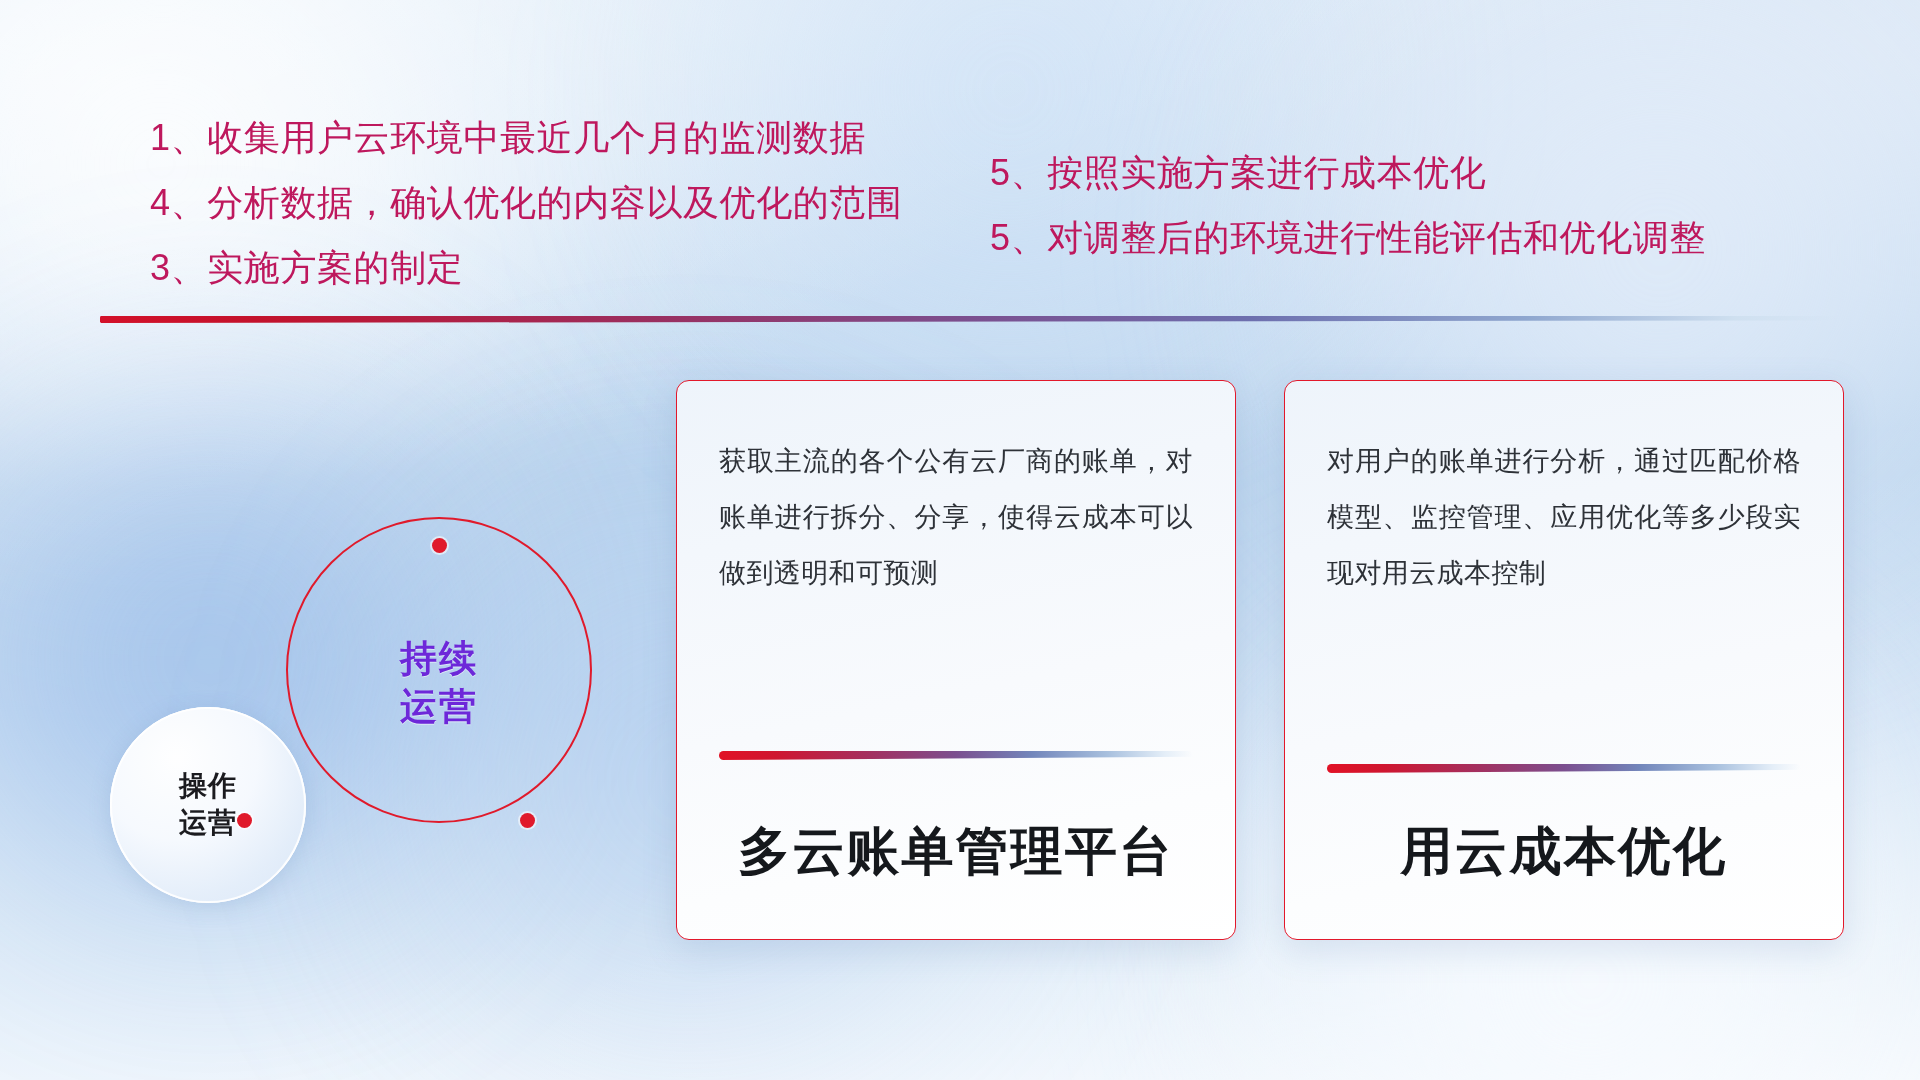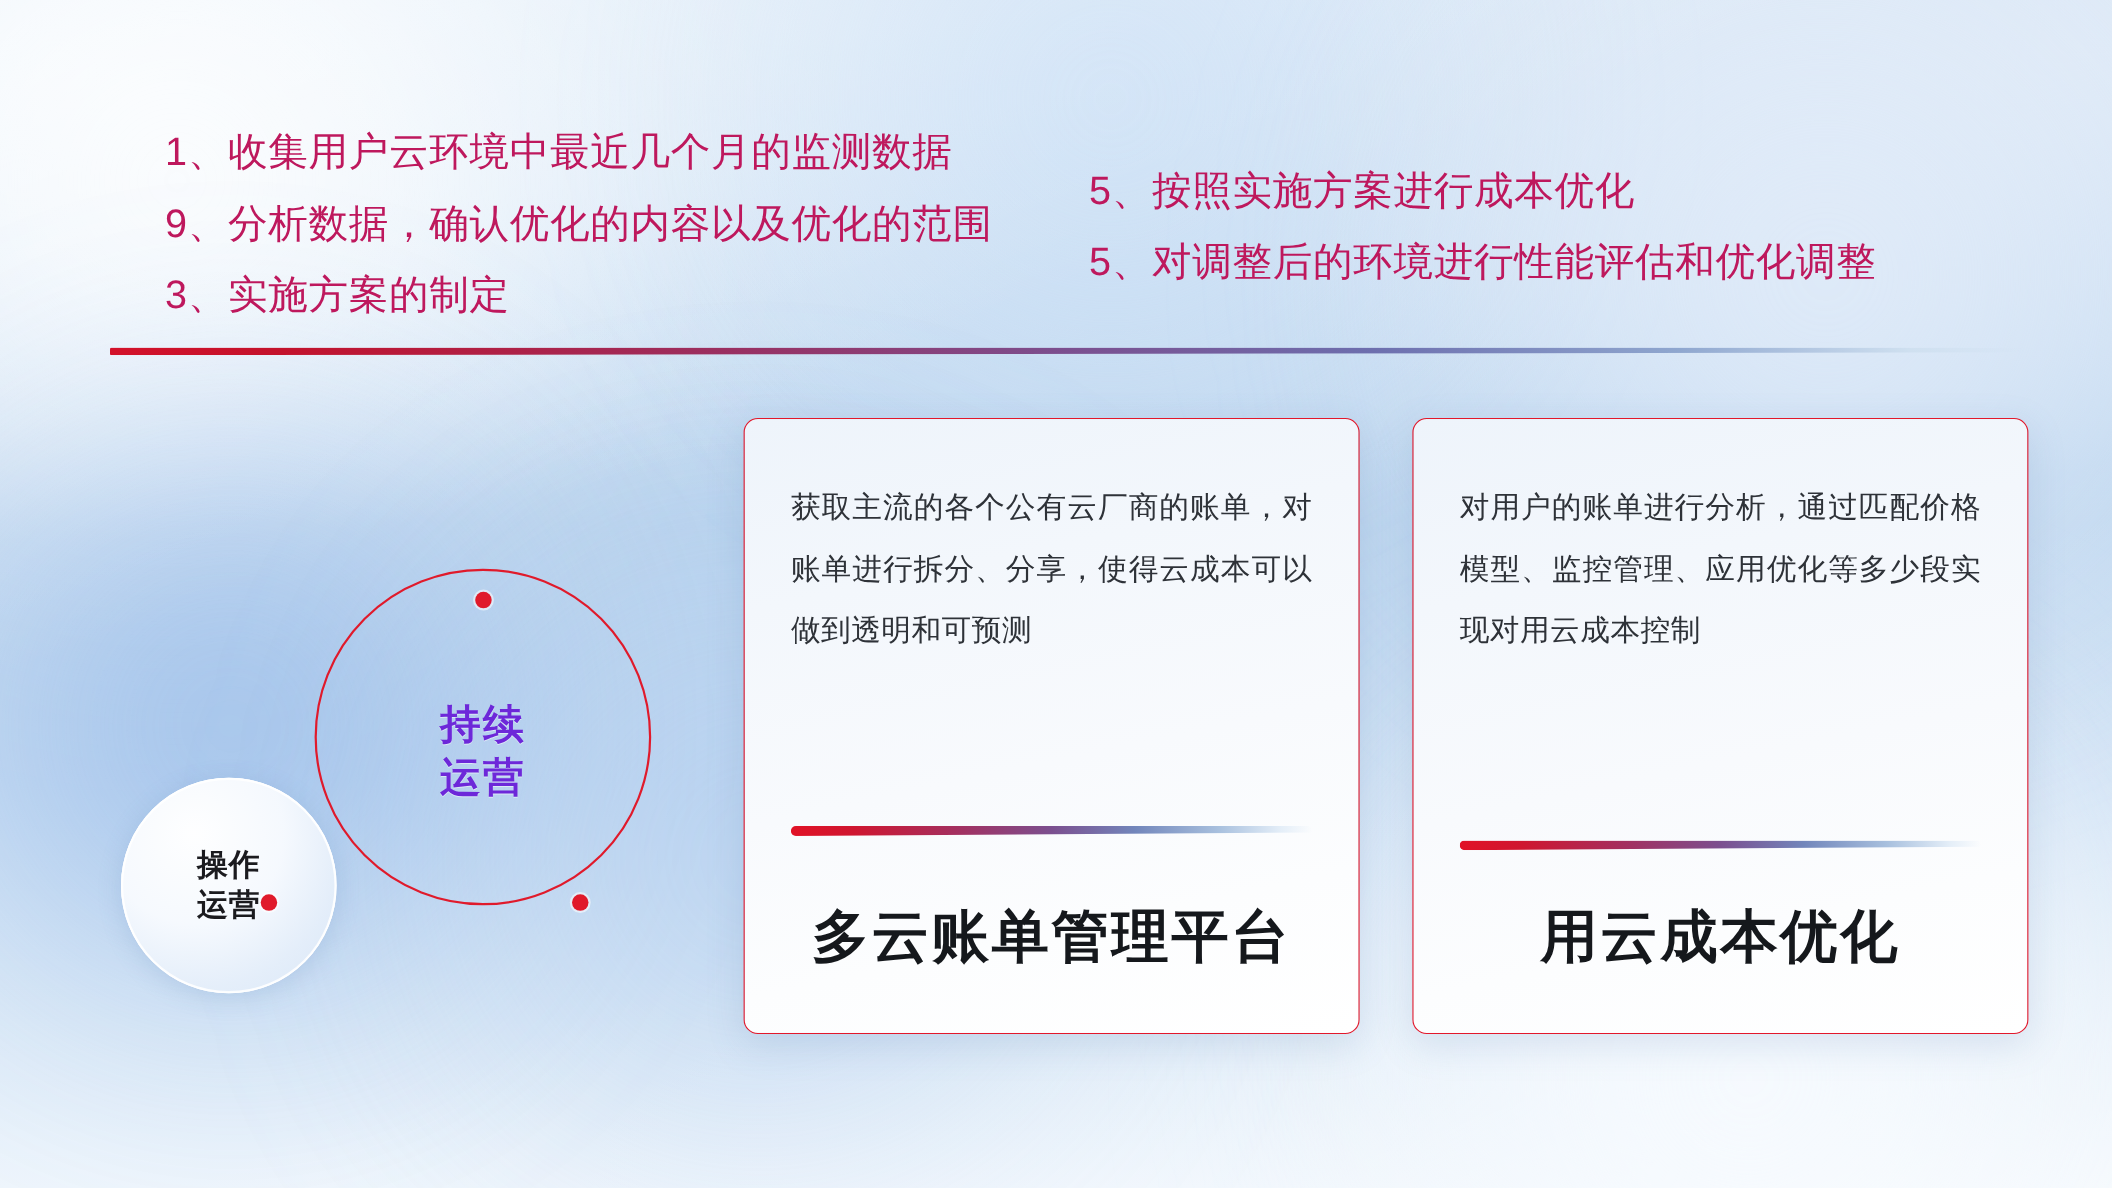--- a/index.html
+++ b/index.html
@@ -142,21 +142,21 @@
   <div class="bg-blob blob-c"></div>
   <div class="bg-blob blob-g"></div>
   <div class="bg-blob blob-e"></div>
   <div class="bg-sheen"></div>
 </div>
 
 <div id="layer">
 
   <div class="steps steps-left">
     <div class="step-line">1、收集用户云环境中最近几个月的监测数据</div>
-    <div class="step-line">9、分析数据，确认优化的内容以及优化的范围</div>
+    <div class="step-line">4、分析数据，确认优化的内容以及优化的范围</div>
     <div class="step-line">3、实施方案的制定</div>
   </div>
 
   <div class="steps steps-right">
     <div class="step-line">5、按照实施方案进行成本优化</div>
     <div class="step-line">5、对调整后的环境进行性能评估和优化调整</div>
   </div>
 
   <div class="top-rule"></div>
 

